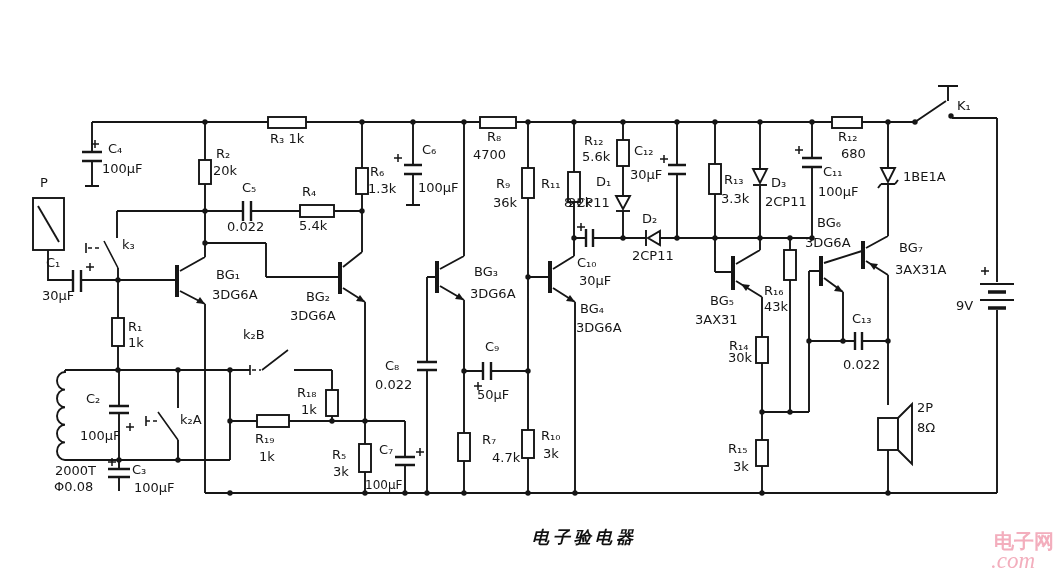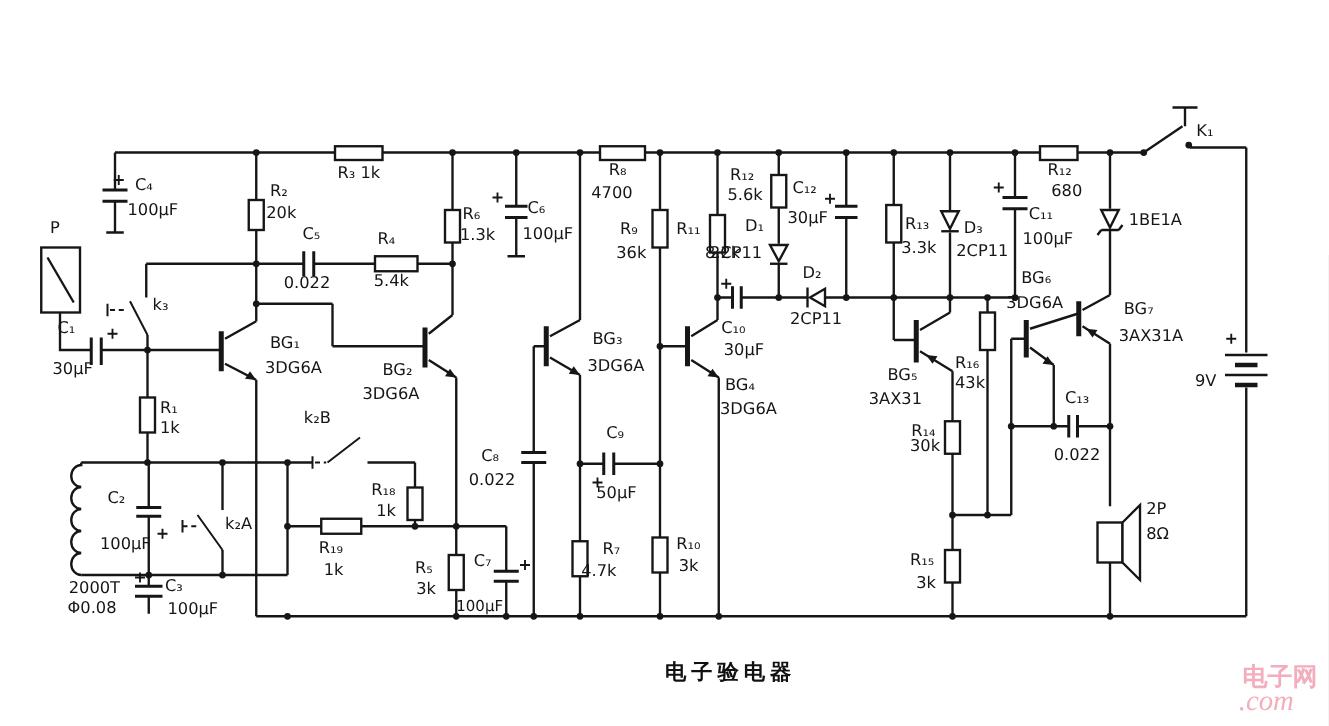--- a/index.html
+++ b/index.html
@@ -3,21 +3,21 @@
 <meta charset="utf-8">
 <style>
   html,body{margin:0;padding:0;background:#e8e8e8;}
   #stage{position:relative;width:1063px;height:581px;background:#ffffff;overflow:hidden;
          font-family:"DejaVu Sans",sans-serif;}
   #circuit-svg{position:absolute;left:0;top:0;}
   .lbl{position:absolute;font-family:"DejaVu Sans",sans-serif;font-size:13px;color:#161616;
        white-space:nowrap;line-height:1;letter-spacing:0;}
   .sm{font-size:12px;}
   #title{position:absolute;left:532px;top:526px;font-size:17px;font-weight:bold;
-         letter-spacing:4px;color:#111;}
+         letter-spacing:4px;color:#111;font-style:italic;}
   #watermark{position:absolute;left:893px;top:527px;width:170px;height:50px;}
   #wm-brand{position:absolute;left:0;top:0;font-size:38px;font-weight:bold;
             color:#f3aebd;letter-spacing:1px;line-height:1;}
   #wm-cn{position:absolute;left:101px;top:4px;font-size:20px;font-weight:bold;color:#f3aebd;line-height:1;}
   #wm-tld{position:absolute;left:98px;top:22px;font-size:23px;font-style:italic;
           font-family:"Liberation Serif",serif;color:#f3aebd;line-height:1;}
 </style>
 </head>
 <body>
 
@@ -238,21 +238,21 @@
 <div class="lbl" style="left:242px;top:181px">C₅</div>
 <div class="lbl" style="left:227px;top:220px">0.022</div>
 <div class="lbl" style="left:302px;top:185px">R₄</div>
 <div class="lbl" style="left:299px;top:219px">5.4k</div>
 <div class="lbl" style="left:216px;top:268px">BG₁</div>
 <div class="lbl" style="left:212px;top:288px">3DG6A</div>
 <div class="lbl" style="left:306px;top:290px">BG₂</div>
 <div class="lbl" style="left:290px;top:309px">3DG6A</div>
 <div class="lbl" style="left:370px;top:165px">R₆</div>
 <div class="lbl" style="left:368px;top:182px">1.3k</div>
-<div class="lbl" style="left:422px;top:160px">C₆</div>
+<div class="lbl" style="left:422px;top:143px">C₆</div>
 <div class="lbl" style="left:418px;top:181px">100μF</div>
 <div class="lbl" style="left:86px;top:392px">C₂</div>
 <div class="lbl" style="left:80px;top:429px">100μF</div>
 <div class="lbl" style="left:180px;top:413px">k₂A</div>
 <div class="lbl" style="left:55px;top:464px">2000T</div>
 <div class="lbl" style="left:54px;top:480px">Φ0.08</div>
 <div class="lbl" style="left:132px;top:463px">C₃</div>
 <div class="lbl" style="left:134px;top:481px">100μF</div>
 <div class="lbl" style="left:243px;top:328px">k₂B</div>
 <div class="lbl" style="left:297px;top:386px">R₁₈</div>
@@ -263,21 +263,21 @@
 <div class="lbl" style="left:333px;top:465px">3k</div>
 <div class="lbl" style="left:379px;top:443px">C₇</div>
 <div class="lbl sm" style="left:365px;top:479px">100μF</div>
 <div class="lbl" style="left:385px;top:359px">C₈</div>
 <div class="lbl" style="left:375px;top:378px">0.022</div>
 <div class="lbl" style="left:474px;top:265px">BG₃</div>
 <div class="lbl" style="left:470px;top:287px">3DG6A</div>
 <div class="lbl" style="left:485px;top:340px">C₉</div>
 <div class="lbl" style="left:477px;top:388px">50μF</div>
 <div class="lbl" style="left:482px;top:433px">R₇</div>
-<div class="lbl" style="left:465px;top:451px">4.7k</div>
+<div class="lbl" style="left:492px;top:451px">4.7k</div>
 <div class="lbl" style="left:541px;top:429px">R₁₀</div>
 <div class="lbl" style="left:543px;top:447px">3k</div>
 <div class="lbl" style="left:487px;top:130px">R₈</div>
 <div class="lbl" style="left:473px;top:148px">4700</div>
 <div class="lbl" style="left:496px;top:177px">R₉</div>
 <div class="lbl" style="left:493px;top:196px">36k</div>
 <div class="lbl" style="left:541px;top:177px">R₁₁</div>
 <div class="lbl" style="left:564px;top:196px">8.2k</div>
 <div class="lbl" style="left:580px;top:302px">BG₄</div>
 <div class="lbl" style="left:576px;top:321px">3DG6A</div>

